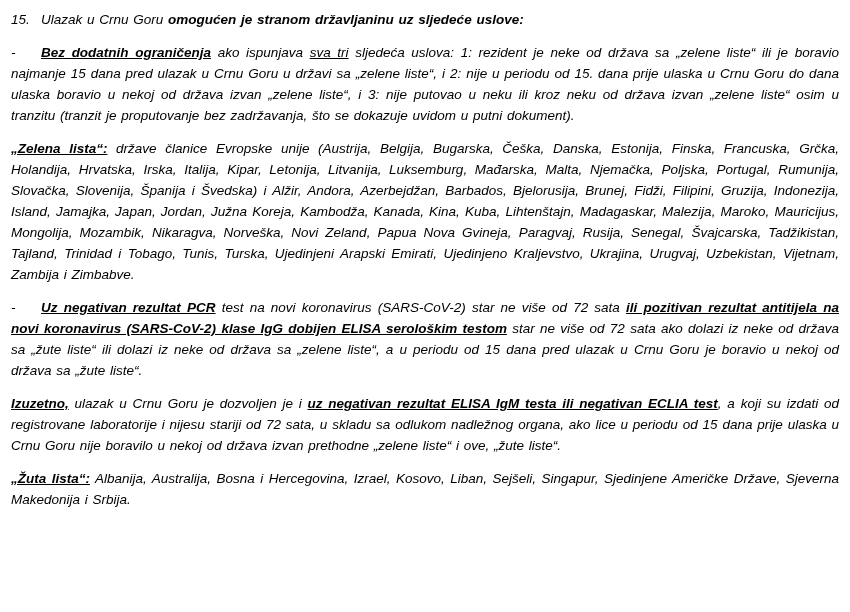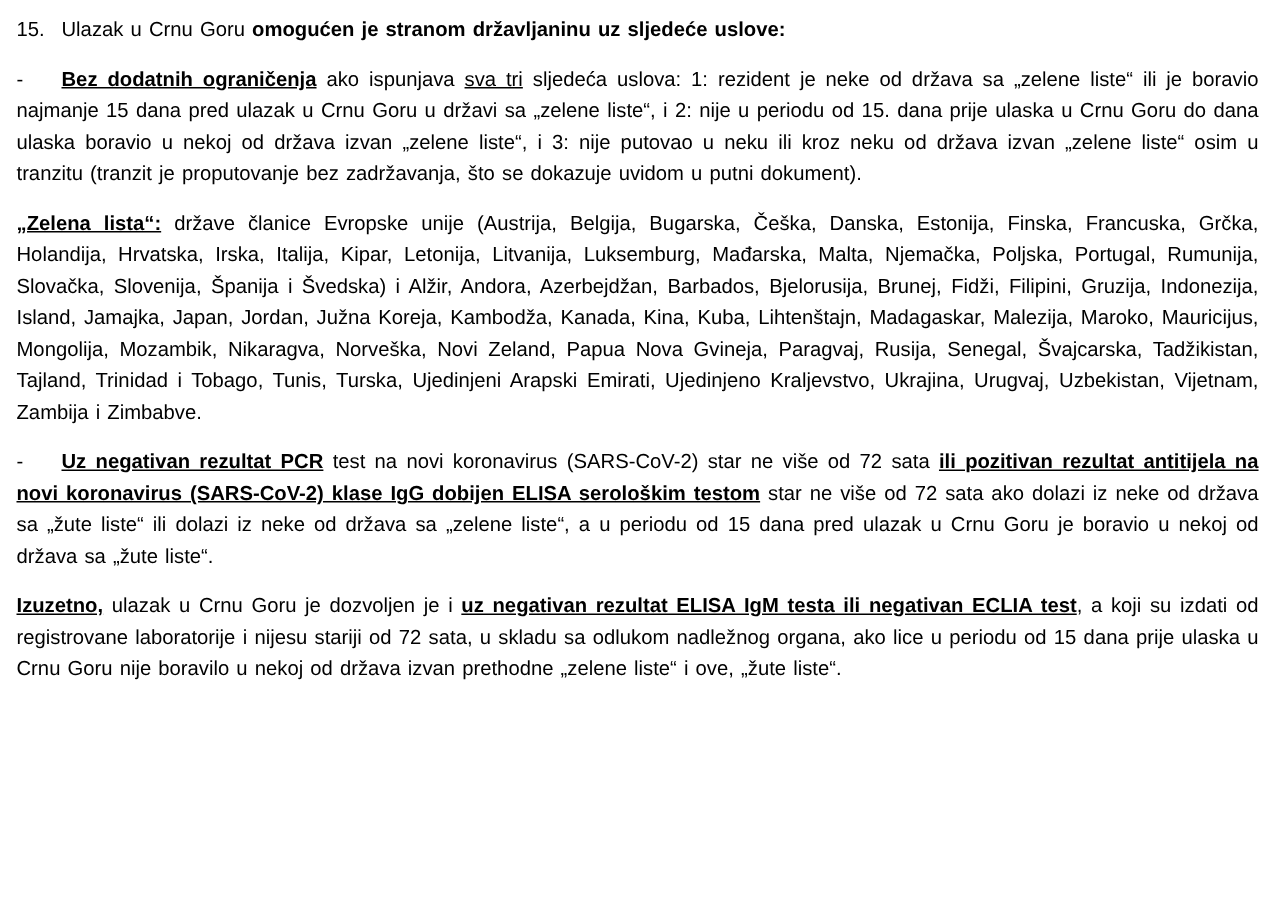--- a/index.html
+++ b/index.html
@@ -8,20 +8,21 @@
     background: #ffffff;
   }
   .page {
     width: 850px;
     min-height: 612px;
     box-sizing: border-box;
     background: #ffffff;
     color: #000000;
     padding: 9px 11px 8px 11px;
     font-family: "Liberation Sans", sans-serif;
+    font-style: italic;
   }
   .para {
     margin: 0 0 12px 0;
     font-size: 13.5px;
     line-height: 21px;
     text-align: justify;
     color: #000000;
     word-spacing: 1px;
   }
   .para:last-child {
@@ -37,14 +38,15 @@
 </head>
 <body>
 
 <div class="page">
   <div id="doc-body">
       <p class="para"><span class="marker">15.</span><span>Ulazak u Crnu Goru </span><span class="b">omogućen je stranom državljaninu uz sljedeće uslove:</span></p>
       <p class="para"><span class="marker">-</span><span class="b u">Bez dodatnih ograničenja</span><span> ako ispunjava </span><span class="u">sva tri</span><span> sljedeća uslova: 1: rezident je neke od država sa „zelene liste“ ili je boravio najmanje 15 dana pred ulazak u Crnu Goru u državi sa „zelene liste“, i 2: nije u periodu od 15. dana prije ulaska u Crnu Goru do dana ulaska boravio u nekoj od država izvan „zelene liste“, i 3: nije putovao u neku ili kroz neku od država izvan „zelene liste“ osim u tranzitu (tranzit je proputovanje bez zadržavanja, što se dokazuje uvidom u putni dokument).</span></p>
       <p class="para"><span class="b u">„Zelena lista“:</span><span> države članice Evropske unije (Austrija, Belgija, Bugarska, Češka, Danska, Estonija, Finska, Francuska, Grčka, Holandija, Hrvatska, Irska, Italija, Kipar, Letonija, Litvanija, Luksemburg, Mađarska, Malta, Njemačka, Poljska, Portugal, Rumunija, Slovačka, Slovenija, Španija i Švedska) i Alžir, Andora, Azerbejdžan, Barbados, Bjelorusija, Brunej, Fidži, Filipini, Gruzija, Indonezija, Island, Jamajka, Japan, Jordan, Južna Koreja, Kambodža, Kanada, Kina, Kuba, Lihtenštajn, Madagaskar, Malezija, Maroko, Mauricijus, Mongolija, Mozambik, Nikaragva, Norveška, Novi Zeland, Papua Nova Gvineja, Paragvaj, Rusija, Senegal, Švajcarska, Tadžikistan, Tajland, Trinidad i Tobago, Tunis, Turska, Ujedinjeni Arapski Emirati, Ujedinjeno Kraljevstvo, Ukrajina, Urugvaj, Uzbekistan, Vijetnam, Zambija i Zimbabve.</span></p>
       <p class="para"><span class="marker">-</span><span class="b u">Uz negativan rezultat PCR</span><span> test na novi koronavirus (SARS-CoV-2) star ne više od 72 sata </span><span class="b u">ili pozitivan rezultat antitijela na novi koronavirus (SARS-CoV-2) klase IgG dobijen ELISA serološkim testom</span><span> star ne više od 72 sata ako dolazi iz neke od država sa „žute liste“ ili dolazi iz neke od država sa „zelene liste“, a u periodu od 15 dana pred ulazak u Crnu Goru je boravio u nekoj od država sa „žute liste“.</span></p>
       <p class="para"><span class="b u">Izuzetno,</span><span> ulazak u Crnu Goru je dozvoljen je i </span><span class="b u">uz negativan rezultat ELISA IgM testa ili negativan ECLIA test</span><span>, a koji su izdati od registrovane laboratorije i nijesu stariji od 72 sata, u skladu sa odlukom nadležnog organa, ako lice u periodu od 15 dana prije ulaska u Crnu Goru nije boravilo u nekoj od država izvan prethodne „zelene liste“ i ove, „žute liste“.</span></p>
+      <p class="para"><span class="b u">„Žuta lista“:</span><span> Albanija, Australija, Bosna i Hercegovina, Izrael, Kosovo, Liban, Sejšeli, Singapur, Sjedinjene Američke Države, Sjeverna Makedonija i Srbija.</span></p>
     </div>
 </div>
 
 </body></html>

